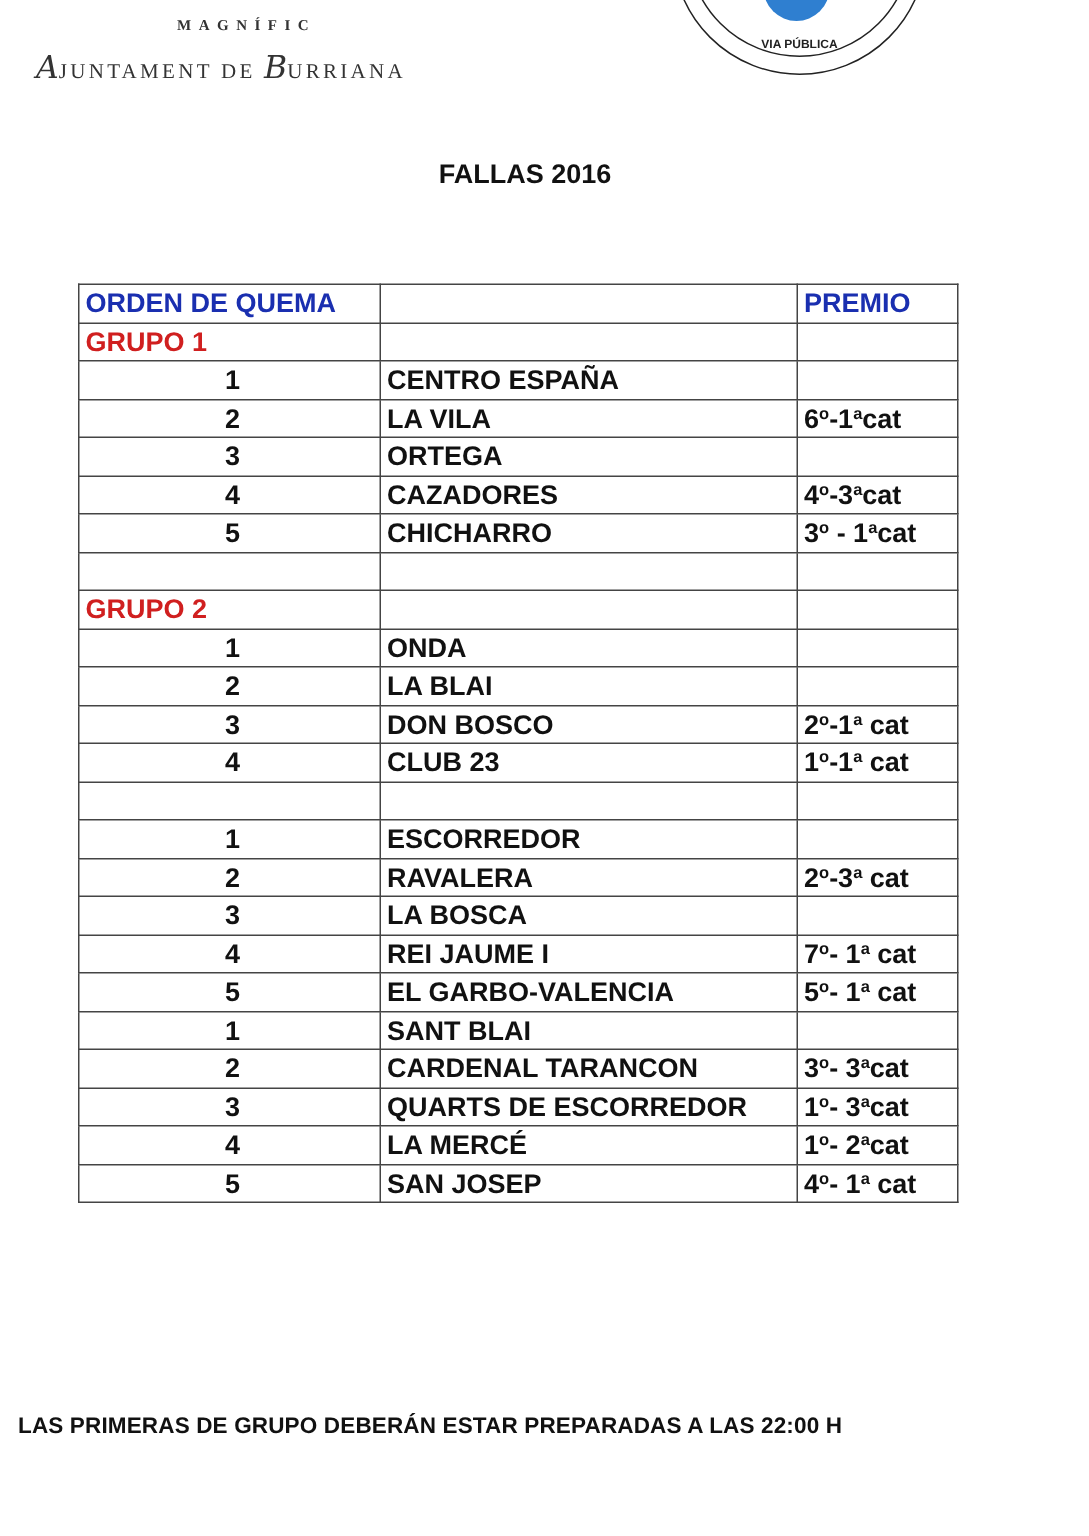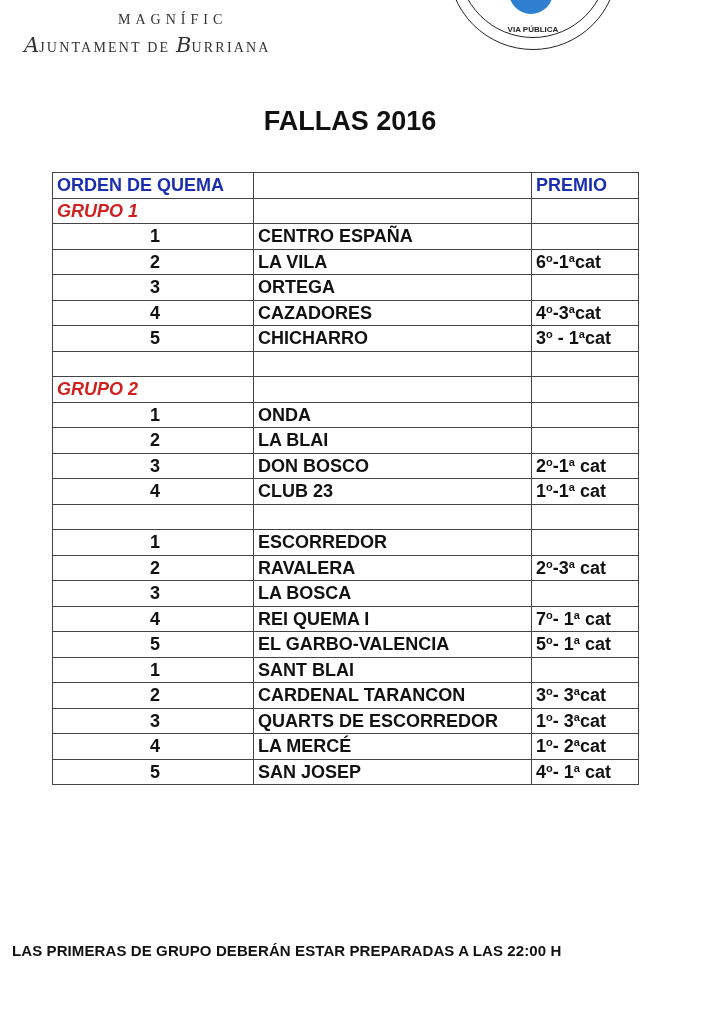--- a/index.html
+++ b/index.html
@@ -20,23 +20,23 @@
       left: 0;
       top: 0;
       width: 726px;
       height: 70px;
     }
     .lh-small {
       position: absolute;
       left: 118px;
       top: 12px;
       font-family: "Liberation Serif", serif;
-      font-size: 14px;
+      font-size: 10px;
       letter-spacing: 5px;
-      font-weight: normal;
+      font-weight: bold;
       color: #333;
     }
     .lh-main {
       position: absolute;
       left: 24px;
       top: 33px;
       font-family: "Liberation Serif", serif;
       font-size: 14px;
       letter-spacing: 2.2px;
       color: #333;
@@ -97,48 +97,48 @@
       font-size: 8px;
       font-weight: bold;
       color: #222;
     }
     .title {
       position: absolute;
       left: 0;
       top: 106px;
       width: 700px;
       text-align: center;
-      font-size: 27px;
+      font-size: 18px;
       font-weight: bold;
       color: #111;
     }
     table.fallas {
       position: absolute;
       left: 52px;
-      top: 172px;
+      top: 189px;
       width: 586px;
       border-collapse: collapse;
       table-layout: fixed;
     }
     table.fallas td {
       border: 1.3px solid #444;
       height: 24.5px;
       padding: 0 0 0 4px;
       font-size: 18px;
       font-weight: bold;
       line-height: 24px;
       white-space: nowrap;
       overflow: hidden;
       vertical-align: middle;
     }
     col.c1 { width: 201px; }
     col.c2 { width: 278px; }
     col.c3 { width: 107px; }
     td.hdr { color: #1a2fb0; }
-    td.grp { color: #d01f1f; font-style: italic; }
+    td.grp { color: #d01f1f; }
     td.num { text-align: center; padding-left: 0; }
     td.premio { font-size: 17.5px; padding-left: 5px; }
     td.premio sup {
       font-size: 11px;
       vertical-align: 6px;
       line-height: 0;
     }
     .footer-note {
       position: absolute;
       left: 12px;
@@ -255,21 +255,21 @@
         <td>RAVALERA</td>
         <td class="premio">2<sup>o</sup>-3<sup>a</sup> cat</td>
       </tr>
       <tr>
         <td class="num">3</td>
         <td>LA BOSCA</td>
         <td class="premio"></td>
       </tr>
       <tr>
         <td class="num">4</td>
-        <td>REI QUEMA I</td>
+        <td>REI JAUME I</td>
         <td class="premio">7<sup>o</sup>- 1<sup>a</sup> cat</td>
       </tr>
       <tr>
         <td class="num">5</td>
         <td>EL GARBO-VALENCIA</td>
         <td class="premio">5<sup>o</sup>- 1<sup>a</sup> cat</td>
       </tr>
       <tr>
         <td class="num">1</td>
         <td>SANT BLAI</td>

